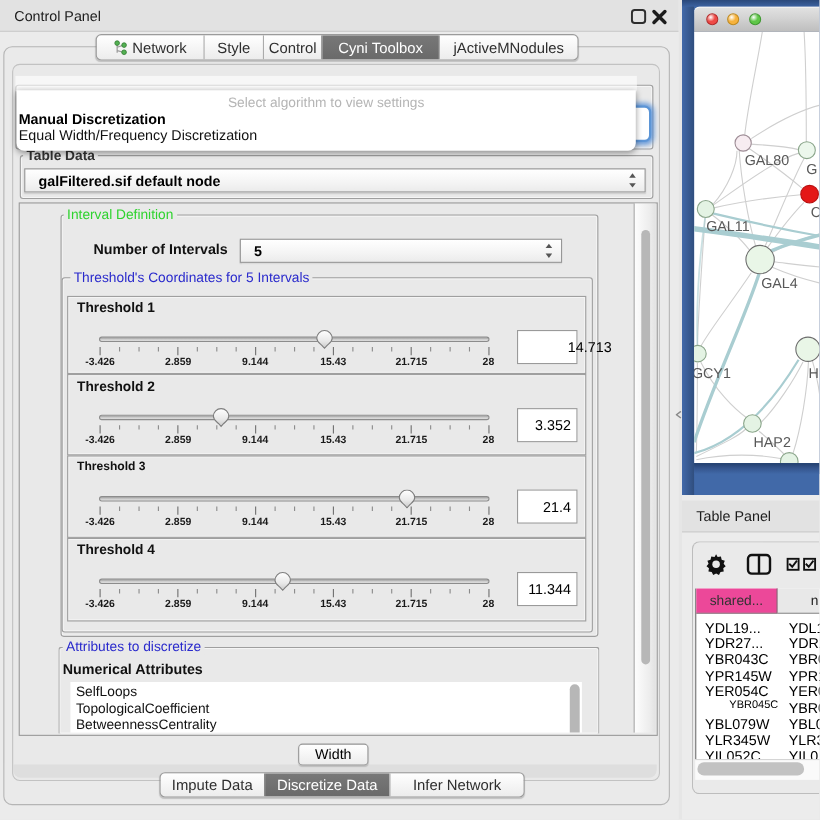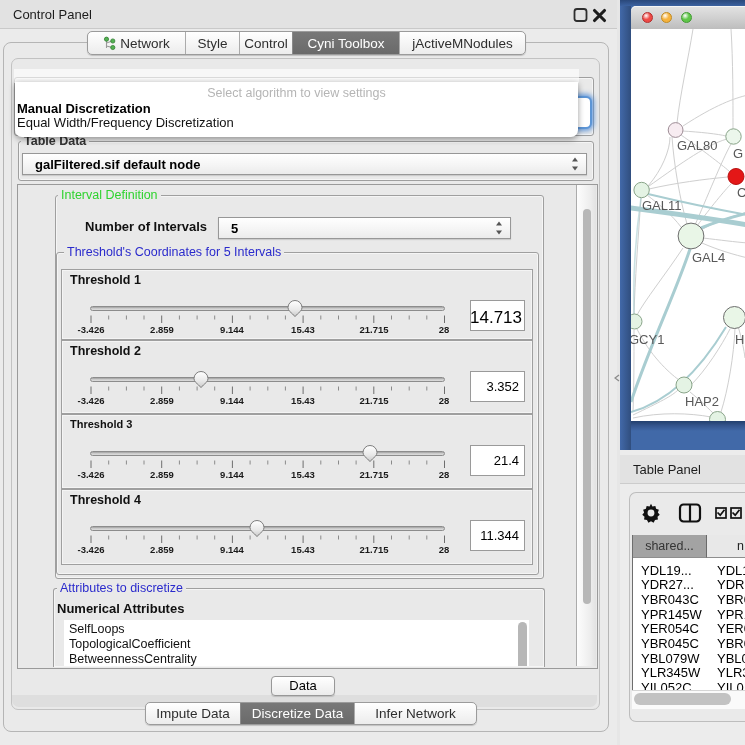--- a/index.html
+++ b/index.html
@@ -102,21 +102,21 @@
       <defs>
       <linearGradient id="th1" x1="0" y1="0" x2="0" y2="1">
         <stop offset="0" stop-color="#ffffff"></stop>
         <stop offset=".6" stop-color="#e8e8e8"></stop>
         <stop offset="1" stop-color="#c9c9c9"></stop>
       </linearGradient>
     </defs>
       <path d="M1 7.5 a7 7 0 0 1 14 0 c0 3.2 -2.6 4.6 -4.6 6.5 L8 16.6 L5.6 14 C3.6 12.1 1 10.7 1 7.5 Z" fill="url(#th1)" stroke="#7d7d7d" stroke-width="1"></path>
   </svg>
 <div class="abs" style="left:470px;top:300px;width:55px;height:31px;background:#fff;border:1px solid #9a9a9a;box-sizing:border-box;"></div>
-<div class="abs" style="left:470px;top:308px;width:49px;font-size:17px;color:#000;">14.713</div>
+<div class="abs" style="left:470px;top:308px;width:49px;text-align:right;font-size:13px;color:#000;padding-left:37px;">14.713</div>
 <div class="abs" style="left:61px;top:340px;width:472px;height:74px;border:1px solid #9f9f9f;box-shadow:inset 0 0 0 1px rgba(255,255,255,.5);box-sizing:border-box;"></div>
 <div class="abs bold" style="left:70px;top:344px;font-size:12.5px;color:#111;">Threshold 2</div>
 <div class="abs" style="left:90px;top:377px;width:355px;height:5px;background:linear-gradient(#9f9f9f,#cfcfcf 55%,#dddddd);border:1px solid #8c8c8c;border-radius:3px;box-sizing:border-box;"></div>
 <svg class="abs" style="left:90px;top:386px;" width="357" height="9" viewBox="0 0 357 9">
     <line x1="1.0" y1="0.5" x2="1.0" y2="8" stroke="#6e6e6e" stroke-width="1"></line>
     <line x1="18.7" y1="0.5" x2="18.7" y2="4.5" stroke="#8a8a8a" stroke-width="1"></line>
     <line x1="36.4" y1="0.5" x2="36.4" y2="4.5" stroke="#8a8a8a" stroke-width="1"></line>
     <line x1="54.0" y1="0.5" x2="54.0" y2="4.5" stroke="#8a8a8a" stroke-width="1"></line>
     <line x1="71.7" y1="0.5" x2="71.7" y2="8" stroke="#6e6e6e" stroke-width="1"></line>
     <line x1="89.4" y1="0.5" x2="89.4" y2="4.5" stroke="#8a8a8a" stroke-width="1"></line>
@@ -241,21 +241,21 @@
       <path d="M1 7.5 a7 7 0 0 1 14 0 c0 3.2 -2.6 4.6 -4.6 6.5 L8 16.6 L5.6 14 C3.6 12.1 1 10.7 1 7.5 Z" fill="url(#th4)" stroke="#7d7d7d" stroke-width="1"></path>
   </svg>
 <div class="abs" style="left:470px;top:520px;width:55px;height:31px;background:#fff;border:1px solid #9a9a9a;box-sizing:border-box;"></div>
 <div class="abs" style="left:470px;top:528px;width:49px;text-align:right;font-size:13px;color:#000;">11.344</div>
 <div class="groupbox" style="left:53px;top:588px;width:490px;height:78px;border-bottom:none;border-radius:3px 3px 0 0;"></div>
 <div class="gtitle" style="left:57px;top:582px;color:#2a2acc;background:#e9e9e9;">Attributes to discretize</div>
 <div class="abs bold" style="left:57px;top:601px;font-size:13px;color:#111;">Numerical Attributes</div>
 <div class="abs" style="left:64px;top:620px;width:465px;height:46px;background:#fff;overflow:hidden;"></div>
 <div class="abs" style="left:69px;top:622px;width:440px;height:44px;overflow:hidden;font-size:12.5px;color:#111;line-height:15.2px;">SelfLoops<br>TopologicalCoefficient<br>BetweennessCentrality</div>
 <div class="abs" style="left:518px;top:622px;width:9px;height:44px;background:#b7b7b7;border-radius:5px 5px 0 0;"></div>
-<div class="abs" style="left:271px;top:676px;width:62px;height:18px;background:linear-gradient(#ffffff,#ececec);border:1px solid #989898;border-radius:4px;font-size:13px;color:#000;text-align:center;line-height:17px;box-shadow:0 1px 1px rgba(0,0,0,.15);">Data</div>
+<div class="abs" style="left:271px;top:676px;width:62px;height:18px;background:linear-gradient(#ffffff,#ececec);border:1px solid #989898;border-radius:4px;font-size:13px;color:#000;text-align:center;line-height:17px;box-shadow:0 1px 1px rgba(0,0,0,.15);">Width</div>
 <div class="abs" style="left:145px;top:702px;width:330px;height:21px;background:linear-gradient(#ffffff,#ececec);border:1px solid #9b9b9b;border-radius:5px;box-shadow:0 1px 1px rgba(0,0,0,.18);overflow:hidden;display:flex;">
     <div style="width:94px;height:21px;color:#2e2e2e;display:flex;align-items:center;justify-content:center;font-size:13.5px;box-sizing:border-box;">Impute Data</div>
     <div style="width:114px;height:21px;background:linear-gradient(#787878,#6a6a6a);color:#fff;border-left:1px solid #8a8a8a;display:flex;align-items:center;justify-content:center;font-size:13.5px;box-sizing:border-box;">Discretize Data</div>
     <div style="width:122px;height:21px;color:#2e2e2e;border-left:1px solid #ababab;display:flex;align-items:center;justify-content:center;font-size:13.5px;box-sizing:border-box;">Infer Network</div>
   </div>
 <div class="abs" style="left:617px;top:0;width:3px;height:745px;background:#e6e6e6;"></div>
 <div class="abs" style="left:614px;top:368px;width:6px;height:8px;"><svg width="6" height="8">
       <path d="M5 1 L1 4 L5 7" fill="none" stroke="#8a8a8a" stroke-width="1.3"></path>
     </svg></div>
 <div class="abs" style="left:620px;top:0;width:125px;height:450px;background:#4169a8;"></div>
@@ -339,34 +339,34 @@
   <line x1="50" y1="2.5" x2="50" y2="19.5"></line>
  </g>
  <g fill="none" stroke="#111" stroke-width="1.7">
   <rect x="76" y="6" width="10" height="10"></rect>
   <path d="M77.5 10.5 l2.7 2.7 4.3-5.5"></path>
   <rect x="91" y="6" width="10" height="10"></rect>
   <path d="M92.5 10.5 l2.7 2.7 4.3-5.5"></path>
  </g>
 </svg>
 <div class="abs" style="left:632px;top:535px;width:113px;height:155px;background:#fff;border-left:1px solid #6e6e6e;"></div>
-<div class="abs" style="left:633px;top:535px;width:74px;height:23px;background:#a3a3a3;border-right:1px solid #6a6a6a;border-bottom:1px solid #8e8e8e;box-sizing:border-box;font-size:12.5px;color:#333;text-align:center;line-height:22px;">shared...</div>
+<div class="abs" style="left:633px;top:535px;width:74px;height:23px;background:#ec4899;border-right:1px solid #6a6a6a;border-bottom:1px solid #8e8e8e;box-sizing:border-box;font-size:12.5px;color:#333;text-align:center;line-height:22px;">shared...</div>
 <div class="abs" style="left:707px;top:535px;width:38px;height:23px;background:#e8e8e8;border-bottom:1px solid #8e8e8e;box-sizing:border-box;"></div>
 <div class="abs" style="left:737px;top:539px;font-size:12.5px;color:#222;">n</div>
 <div class="abs" style="left:641px;top:562.5px;font-size:13px;color:#000;">YDL19...</div>
 <div class="abs" style="left:717px;top:562.5px;font-size:13px;color:#000;">YDL1</div>
 <div class="abs" style="left:641px;top:577.2px;font-size:13px;color:#000;">YDR27...</div>
 <div class="abs" style="left:717px;top:577.2px;font-size:13px;color:#000;">YDR2</div>
 <div class="abs" style="left:641px;top:591.9px;font-size:13px;color:#000;">YBR043C</div>
 <div class="abs" style="left:717px;top:591.9px;font-size:13px;color:#000;">YBR0</div>
 <div class="abs" style="left:641px;top:606.6px;font-size:13px;color:#000;">YPR145W</div>
 <div class="abs" style="left:717px;top:606.6px;font-size:13px;color:#000;">YPR1</div>
 <div class="abs" style="left:641px;top:621.3px;font-size:13px;color:#000;">YER054C</div>
 <div class="abs" style="left:717px;top:621.3px;font-size:13px;color:#000;">YER0</div>
-<div class="abs" style="left:641px;top:636.0px;font-size:13px;color:#000;">YBR045C</div>
+<div class="abs" style="left:663px;top:636.0px;font-size:10px;color:#000;">YBR045C</div>
 <div class="abs" style="left:717px;top:636.0px;font-size:13px;color:#000;">YBR0</div>
 <div class="abs" style="left:641px;top:650.7px;font-size:13px;color:#000;">YBL079W</div>
 <div class="abs" style="left:717px;top:650.7px;font-size:13px;color:#000;">YBL0</div>
 <div class="abs" style="left:641px;top:665.4px;font-size:13px;color:#000;">YLR345W</div>
 <div class="abs" style="left:717px;top:665.4px;font-size:13px;color:#000;">YLR3</div>
 <div class="abs" style="left:641px;top:680.1px;font-size:13px;color:#000;">YIL052C</div>
 <div class="abs" style="left:717px;top:680.1px;font-size:13px;color:#000;">YIL0</div>
 <div class="abs" style="left:632px;top:690px;width:113px;height:18px;background:#fafafa;border-top:1px solid #d5d5d5;"></div>
 <div class="abs" style="left:634px;top:693px;width:97px;height:12px;background:#c2c2c2;border-radius:6px;"></div>
 <div class="abs" style="left:14px;top:69px;width:565px;height:14px;background:rgba(255,255,255,.62);"></div>

